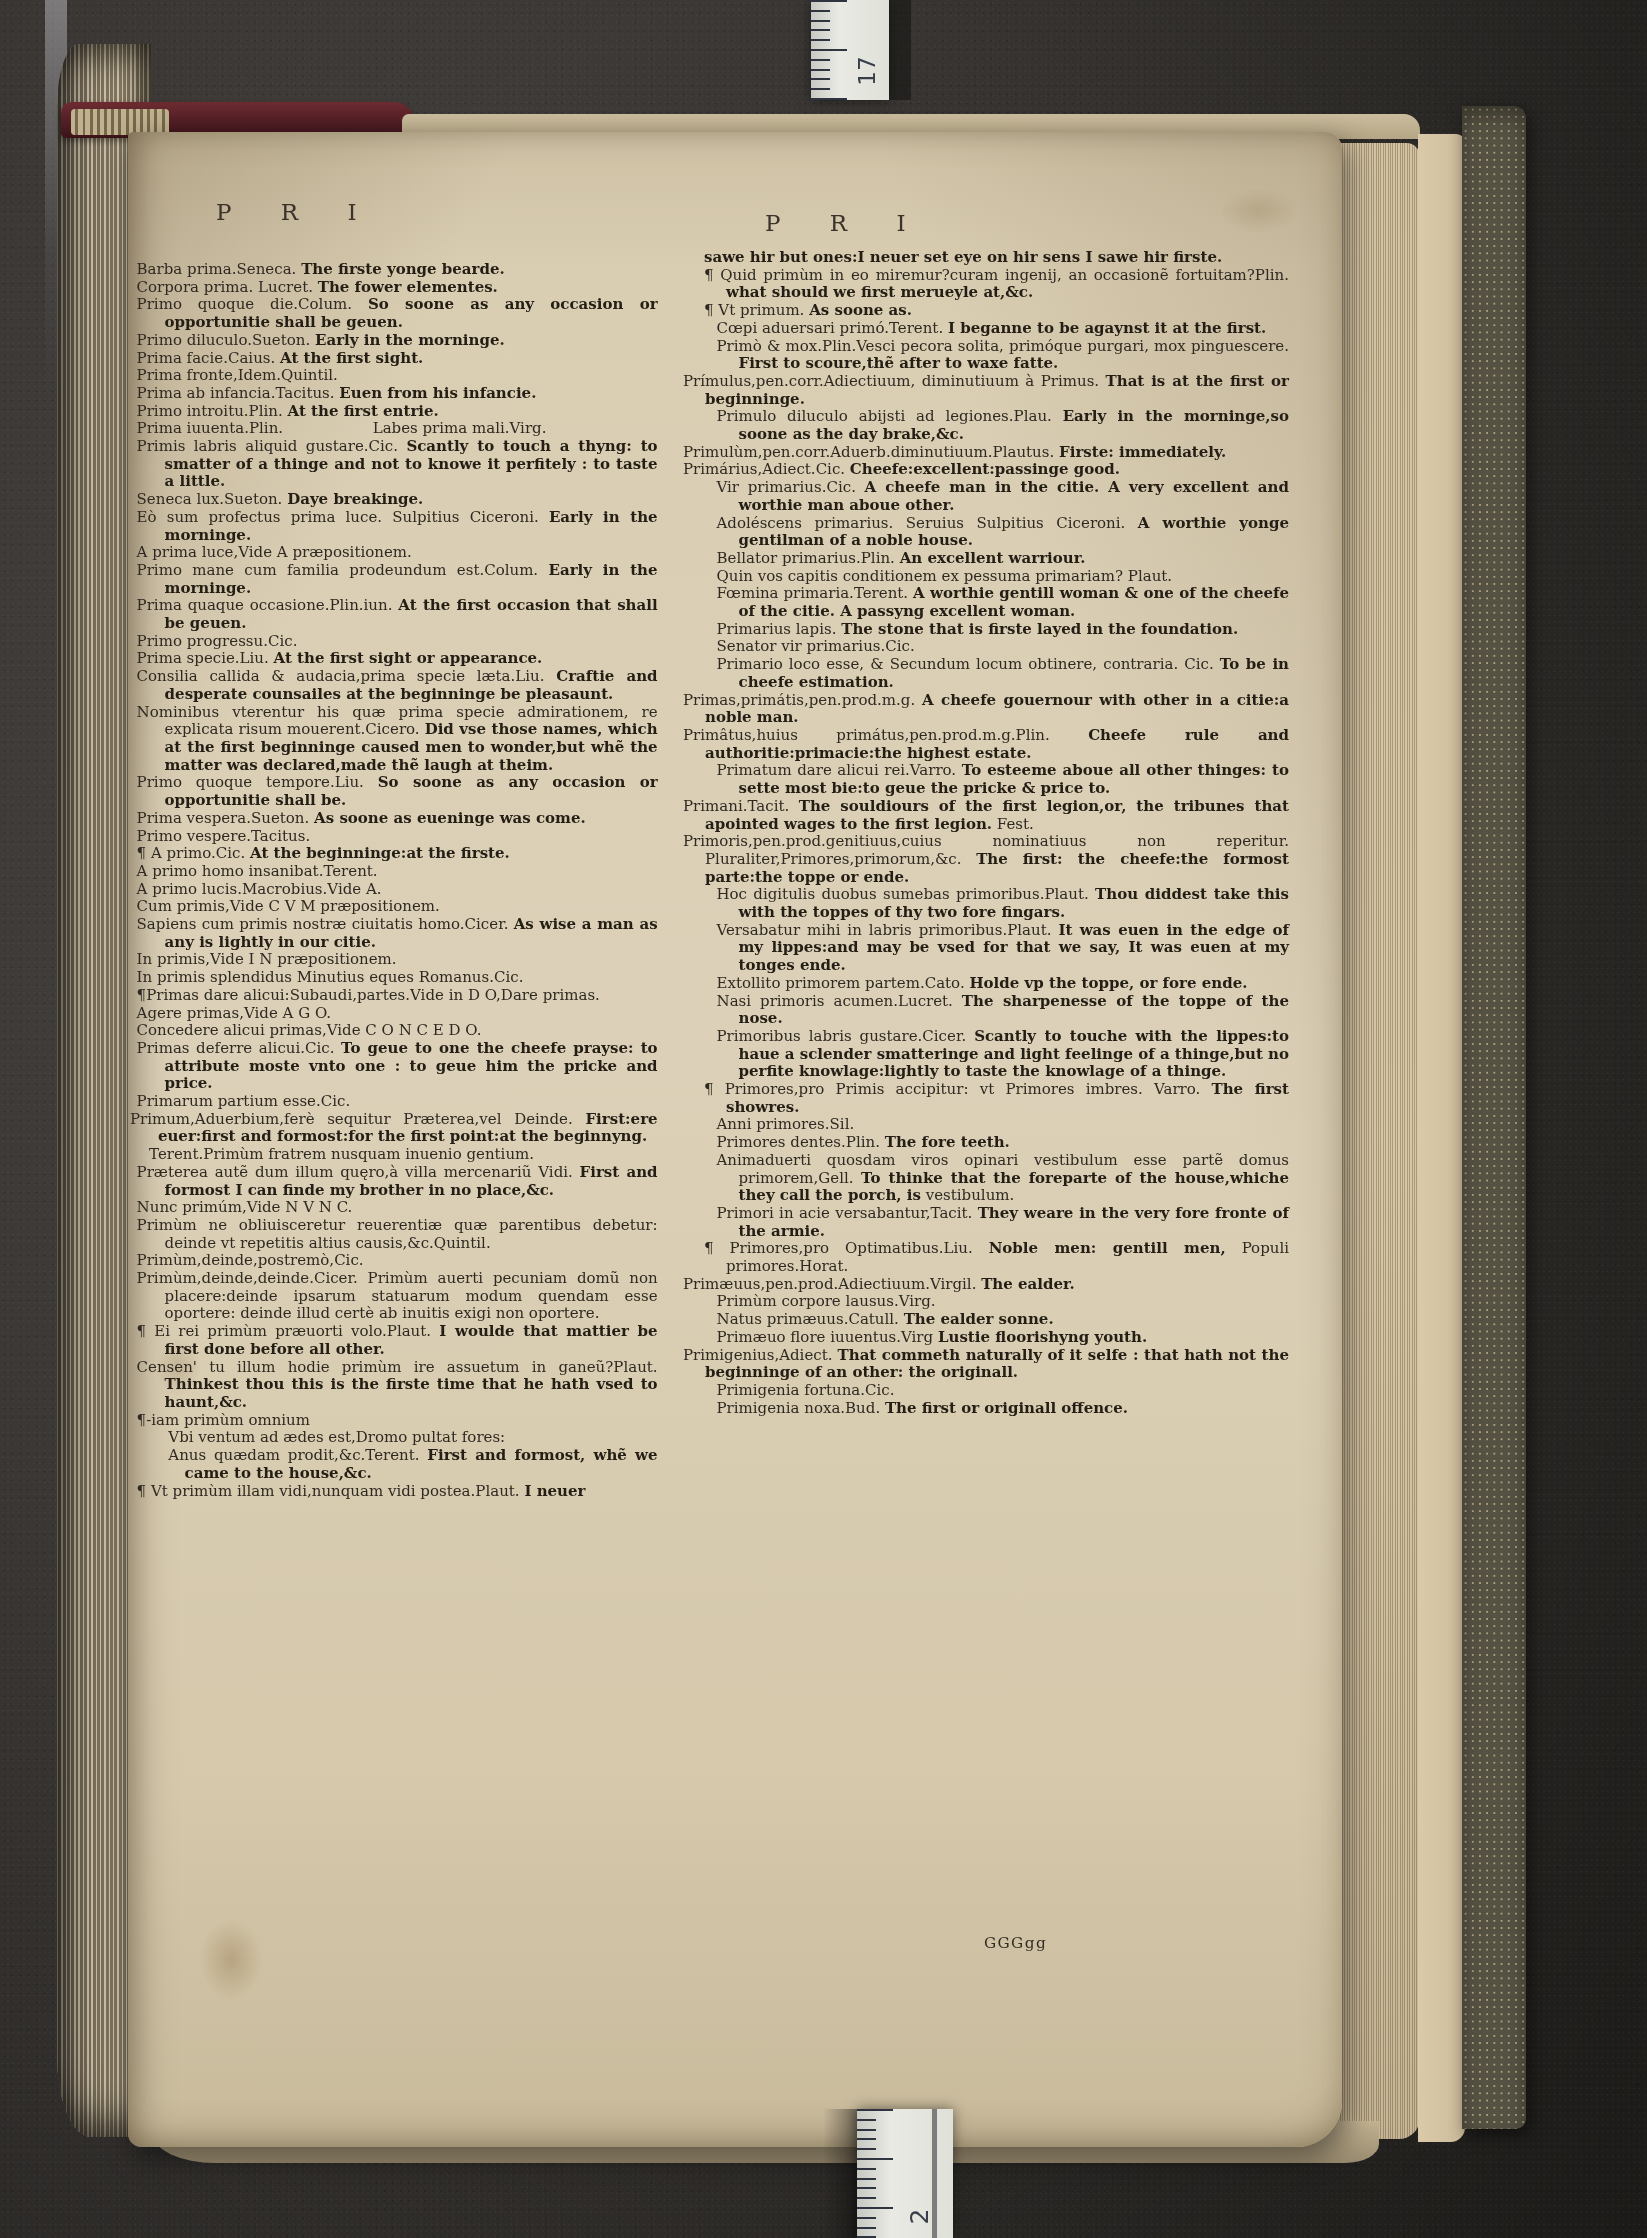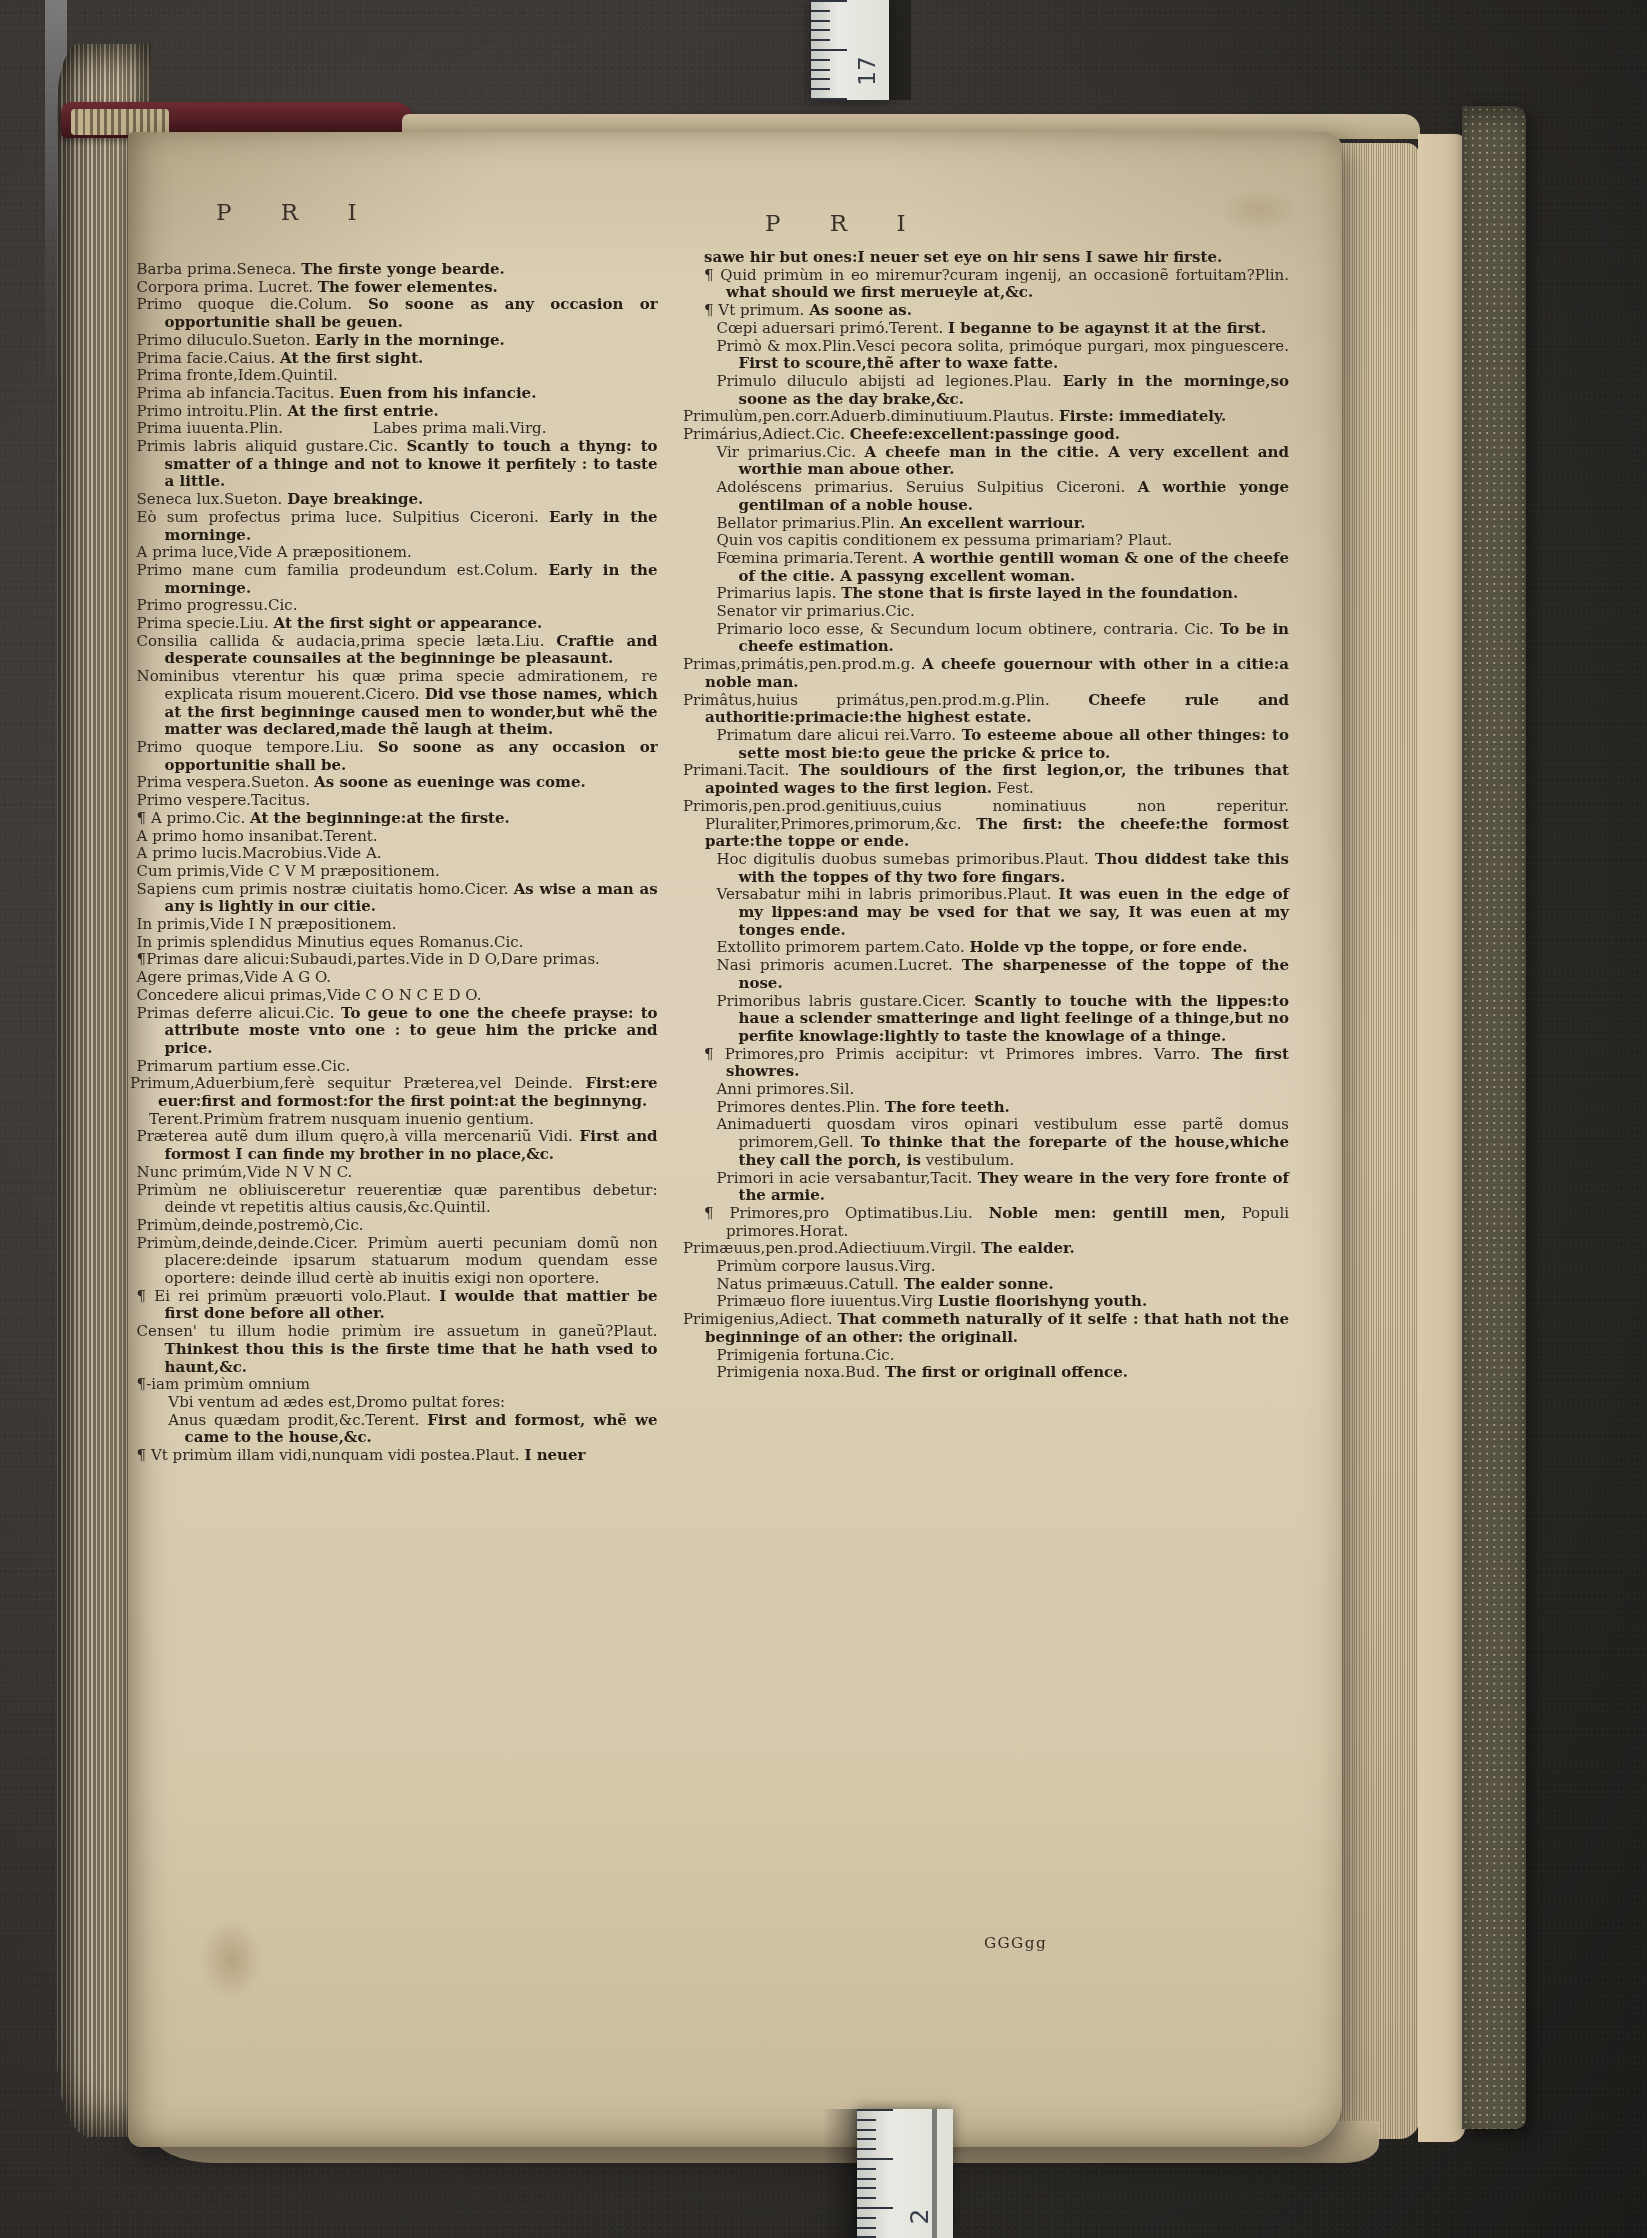--- a/index.html
+++ b/index.html
@@ -135,20 +135,21 @@
       <p class="ln e"><span class="la">Prima facie.Caius.</span> <span class="en">At the first sight.</span> </p>
       <p class="ln e"><span class="la">Prima fronte,Idem.Quintil.</span> </p>
       <p class="ln e"><span class="la">Prima ab infancia.Tacitus.</span> <span class="en">Euen from his infancie.</span> </p>
       <p class="ln e"><span class="la">Primo introitu.Plin.</span> <span class="en">At the first entrie.</span> </p>
       <p class="ln e"><span class="la">Prima iuuenta.Plin.</span> <span class="gap"></span> <span class="la">Labes prima mali.Virg.</span> </p>
       <p class="ln e"><span class="la">Primis labris aliquid gustare.Cic.</span> <span class="en">Scantly to touch a thyng: to smatter of a thinge and not to knowe it perfitely : to taste a little.</span> </p>
       <p class="ln e"><span class="la">Seneca lux.Sueton.</span> <span class="en">Daye breakinge.</span> </p>
       <p class="ln e"><span class="la">Eò sum profectus prima luce. Sulpitius Ciceroni.</span> <span class="en">Early in the morninge.</span> </p>
       <p class="ln e"><span class="la">A prima luce,Vide A præpositionem.</span> </p>
       <p class="ln e"><span class="la">Primo mane cum familia prodeundum est.Colum.</span> <span class="en">Early in the morninge.</span> </p>
+      <p class="ln e"><span class="la">Prima quaque occasione.Plin.iun.</span> <span class="en">At the first occasion that shall be geuen.</span> </p>
       <p class="ln e"><span class="la">Primo progressu.Cic.</span> </p>
       <p class="ln e"><span class="la">Prima specie.Liu.</span> <span class="en">At the first sight or appearance.</span> </p>
       <p class="ln e"><span class="la">Consilia callida &amp; audacia,prima specie læta.Liu.</span> <span class="en">Craftie and desperate counsailes at the beginninge be pleasaunt.</span> </p>
       <p class="ln e"><span class="la">Nominibus vterentur his quæ prima specie admirationem, re explicata risum mouerent.Cicero.</span> <span class="en">Did vse those names, which at the first beginninge caused men to wonder,but whẽ the matter was declared,made thẽ laugh at theim.</span> </p>
       <p class="ln e"><span class="la">Primo quoque tempore.Liu.</span> <span class="en">So soone as any occasion or opportunitie shall be.</span> </p>
       <p class="ln e"><span class="la">Prima vespera.Sueton.</span> <span class="en">As soone as eueninge was come.</span> </p>
       <p class="ln e"><span class="la">Primo vespere.Tacitus.</span> </p>
       <p class="ln e"><span class="la">¶ A primo.Cic.</span> <span class="en">At the beginninge:at the firste.</span> </p>
       <p class="ln e"><span class="la">A primo homo insanibat.Terent.</span> </p>
       <p class="ln e"><span class="la">A primo lucis.Macrobius.Vide A.</span> </p>
@@ -174,20 +175,21 @@
       <p class="ln q"><span class="la">Vbi ventum ad ædes est,Dromo pultat fores:</span> </p>
       <p class="ln q"><span class="la">Anus quædam prodit,&amp;c.Terent.</span> <span class="en">First and formost, whẽ we came to the house,&amp;c.</span> </p>
       <p class="ln e"><span class="la">¶ Vt primùm illam vidi,nunquam vidi postea.Plaut.</span> <span class="en">I neuer</span> </p>
     </div>
   <div class="abs col col2">
       <p class="ln e"><span class="en">sawe hir but ones:I neuer set eye on hir sens I sawe hir firste.</span> </p>
       <p class="ln e"><span class="la">¶ Quid primùm in eo miremur?curam ingenij, an occasionẽ fortuitam?Plin.</span> <span class="en">what should we first merueyle at,&amp;c.</span> </p>
       <p class="ln e"><span class="la">¶ Vt primum.</span> <span class="en">As soone as.</span> </p>
       <p class="ln s"><span class="la">Cœpi aduersari primó.Terent.</span> <span class="en">I beganne to be agaynst it at the first.</span> </p>
       <p class="ln s"><span class="la">Primò &amp; mox.Plin.Vesci pecora solita, primóque purgari, mox pinguescere.</span> <span class="en">First to scoure,thẽ after to waxe fatte.</span> </p>
+      <p class="ln h"><span class="la">Prímulus,pen.corr.Adiectiuum, diminutiuum à Primus.</span> <span class="en">That is at the first or beginninge.</span> </p>
       <p class="ln s"><span class="la">Primulo diluculo abijsti ad legiones.Plau.</span> <span class="en">Early in the morninge,so soone as the day brake,&amp;c.</span> </p>
       <p class="ln h"><span class="la">Primulùm,pen.corr.Aduerb.diminutiuum.Plautus.</span> <span class="en">Firste: immediately.</span> </p>
       <p class="ln h"><span class="la">Primárius,Adiect.Cic.</span> <span class="en">Cheefe:excellent:passinge good.</span> </p>
       <p class="ln s"><span class="la">Vir primarius.Cic.</span> <span class="en">A cheefe man in the citie. A very excellent and worthie man aboue other.</span> </p>
       <p class="ln s"><span class="la">Adoléscens primarius. Seruius Sulpitius Ciceroni.</span> <span class="en">A worthie yonge gentilman of a noble house.</span> </p>
       <p class="ln s"><span class="la">Bellator primarius.Plin.</span> <span class="en">An excellent warriour.</span> </p>
       <p class="ln s"><span class="la">Quin vos capitis conditionem ex pessuma primariam? Plaut.</span> </p>
       <p class="ln s"><span class="la">Fœmina primaria.Terent.</span> <span class="en">A worthie gentill woman &amp; one of the cheefe of the citie. A passyng excellent woman.</span> </p>
       <p class="ln s"><span class="la">Primarius lapis.</span> <span class="en">The stone that is firste layed in the foundation.</span> </p>
       <p class="ln s"><span class="la">Senator vir primarius.Cic.</span> </p>

